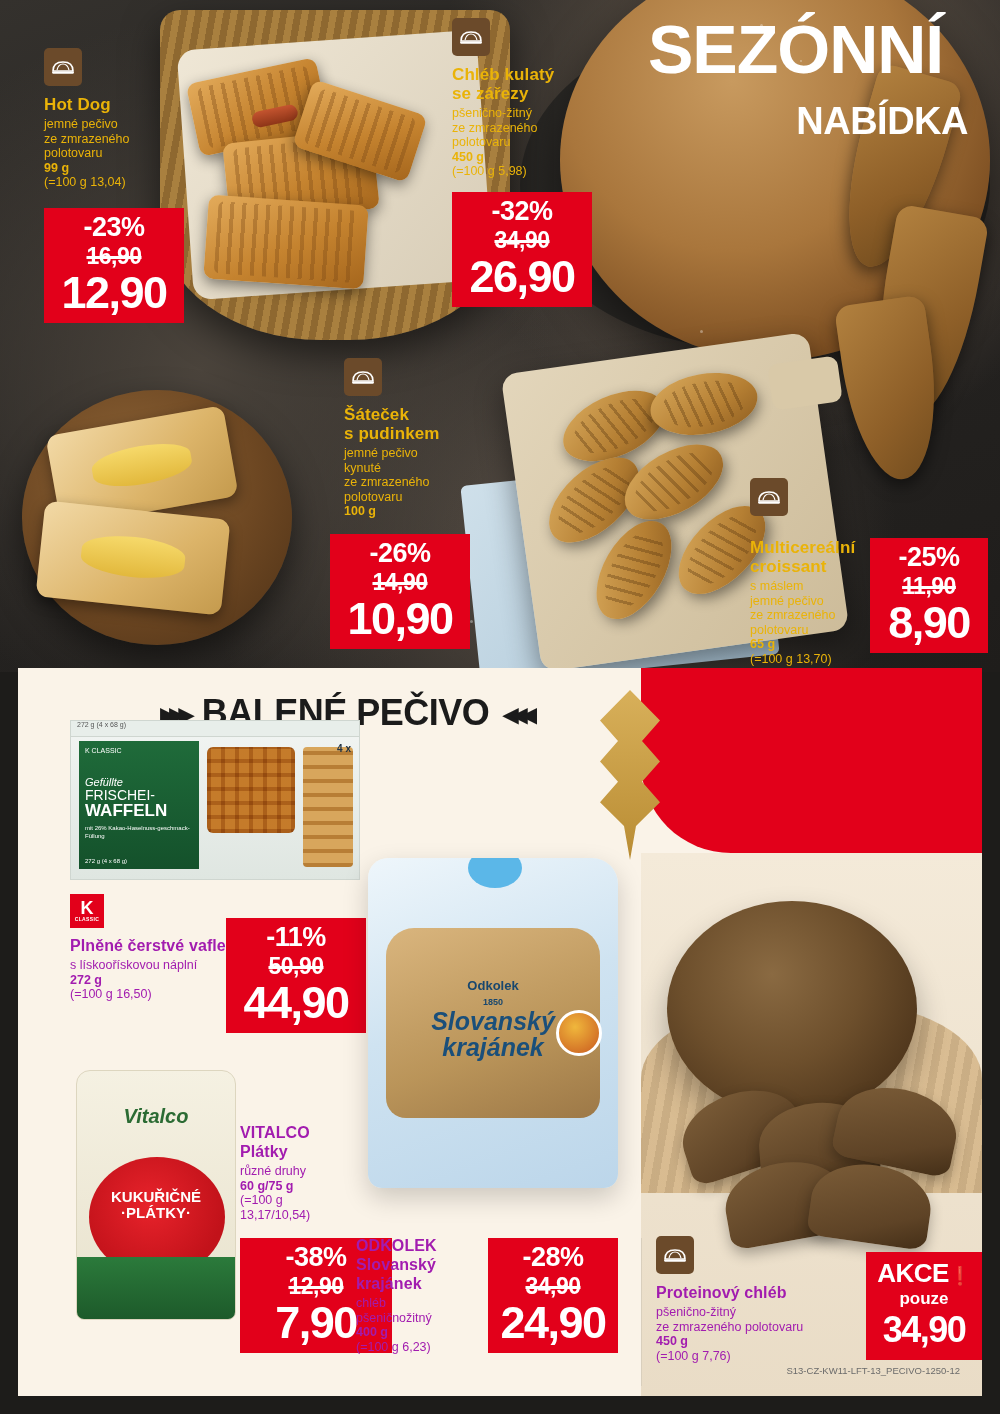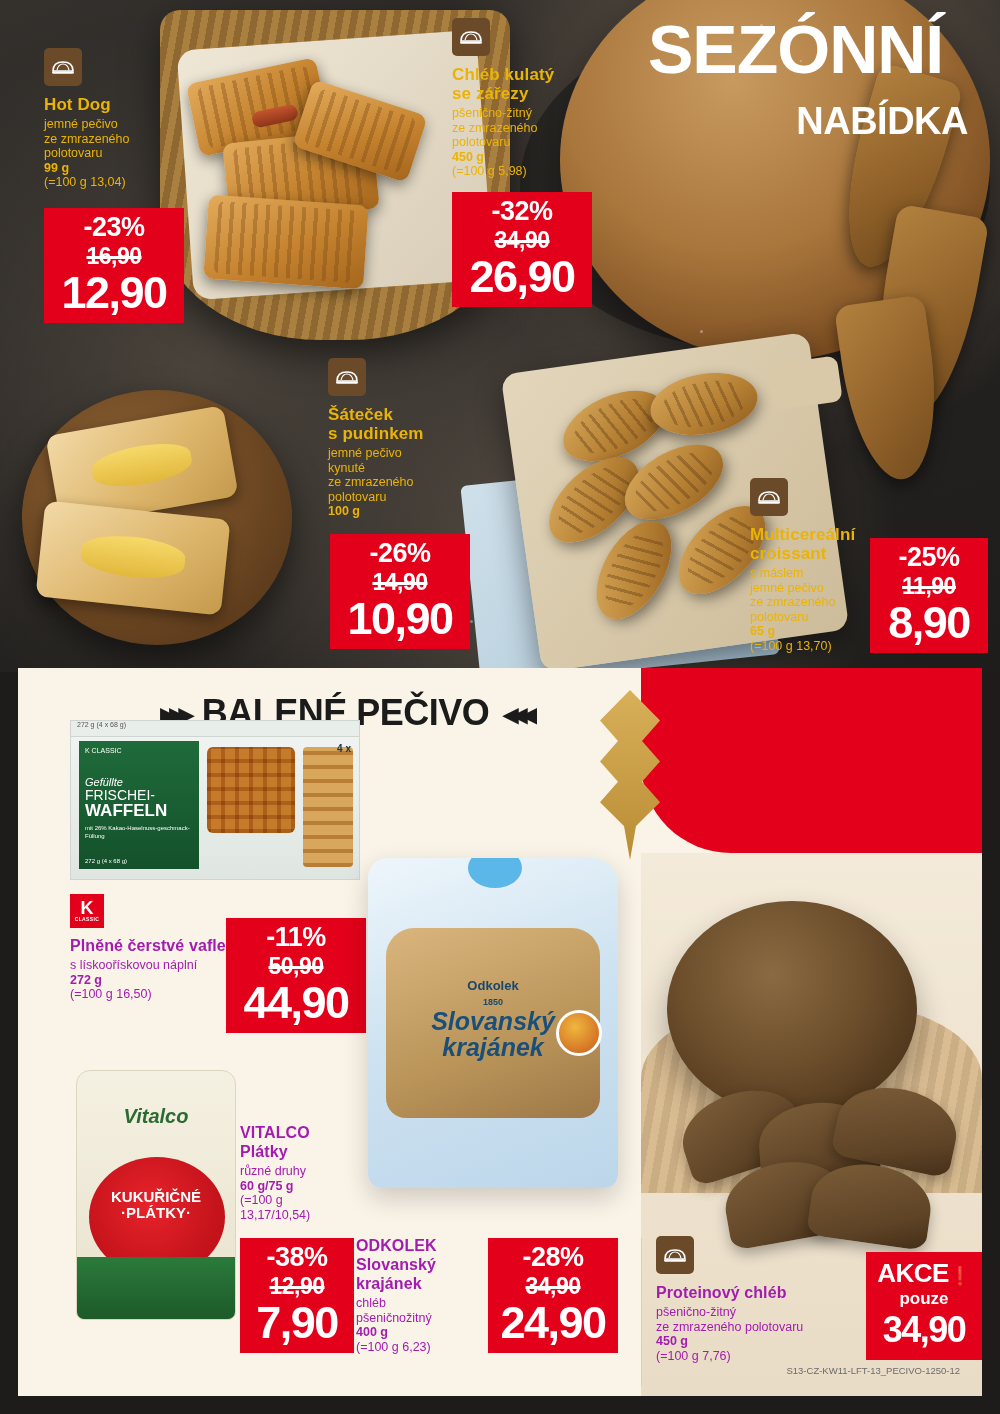--- a/index.html
+++ b/index.html
@@ -410,21 +410,21 @@
       <b>450 g</b><br>
       <span>(=100 g 5,98)</span>
     </div>
   </div>
   <div class="price-box" style="left:452px;top:192px;width:140px">
     <div class="discount">-32%</div>
     <div class="old">34,90</div>
     <div class="now">26,90</div>
   </div>
 
-  <div class="info" style="left:328px;top:358px;width:170px">
+  <div class="info" style="left:344px;top:358px;width:170px">
     <div class="bread-icon">
       <svg width="22" height="16" viewBox="0 0 22 16">
           <path d="M1 12c0-6 4-9 10-9s10 3 10 9z" fill="none" stroke="#fff" stroke-width="1.6"></path>
           <path d="M5 11c1-4 3-6 6-6s5 2 6 6" fill="none" stroke="#fff" stroke-width="1.2"></path>
           <rect x="0" y="12.5" width="22" height="2.2" rx="1.1" fill="#fff"></rect>
         </svg>
     </div>
     <div class="title" style="margin-top:9px">
       <span>Šáteček</span><br>
       <span>s pudinkem</span>
@@ -444,21 +444,21 @@
   </div>
 
   <div class="info" style="left:750px;top:478px;width:130px">
     <div class="bread-icon">
       <svg width="22" height="16" viewBox="0 0 22 16">
           <path d="M1 12c0-6 4-9 10-9s10 3 10 9z" fill="none" stroke="#fff" stroke-width="1.6"></path>
           <path d="M5 11c1-4 3-6 6-6s5 2 6 6" fill="none" stroke="#fff" stroke-width="1.2"></path>
           <rect x="0" y="12.5" width="22" height="2.2" rx="1.1" fill="#fff"></rect>
         </svg>
     </div>
-    <div class="title" style="margin-top:9px">
+    <div class="title" style="margin-top:22px">
       <span>Multicereální</span><br>
       <span>croissant</span>
     </div>
     <div class="desc">
       <span>s máslem</span><br>
       <span>jemné pečivo</span><br>
       <span>ze zmrazeného</span><br>
       <span>polotovaru</span><br>
       <b>65 g</b><br>
       <span>(=100 g 13,70)</span>
@@ -537,21 +537,21 @@
         <span>VITALCO</span><br>
         <span>Plátky</span>
       </div>
       <div class="desc">
         <span>různé druhy</span><br>
         <b>60 g/75 g</b><br>
         <span>(=100 g</span><br>
         <span>13,17/10,54)</span>
       </div>
     </div>
-    <div class="price-box" style="left:222px;top:570px;width:114px">
+    <div class="price-box" style="left:222px;top:570px;width:152px">
       <div class="discount">-38%</div>
       <div class="old">12,90</div>
       <div class="now">7,90</div>
     </div>
 
     <div class="pack-odkolek">
       <div class="tie"></div>
       <div class="loaf"></div>
       <div class="brand">
         <span>Odkolek</span><br>

